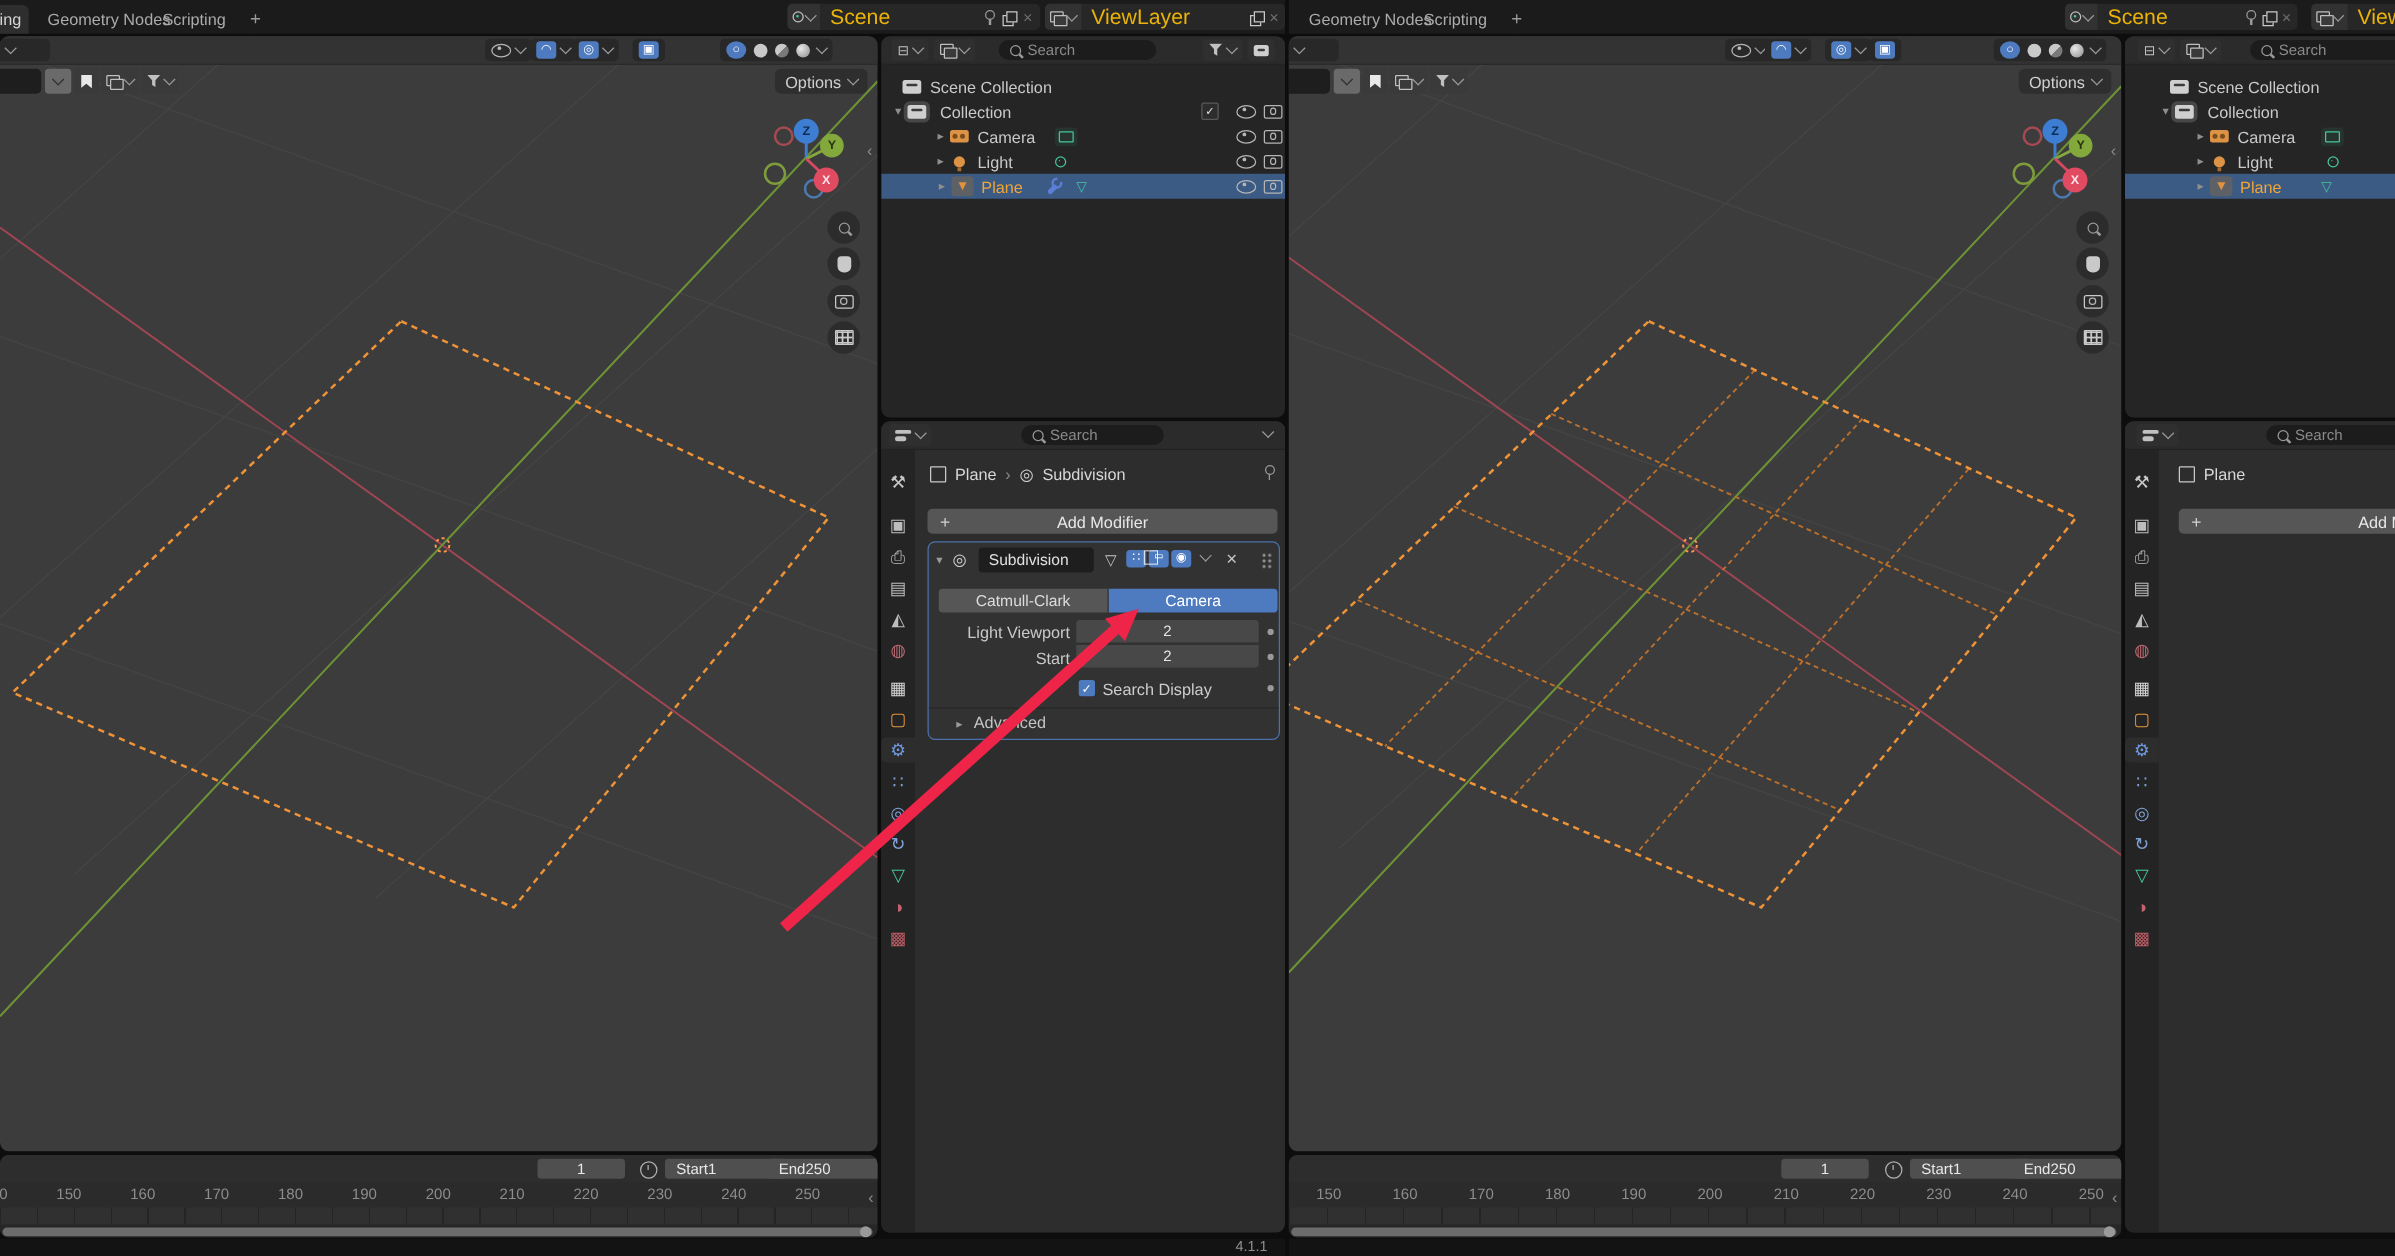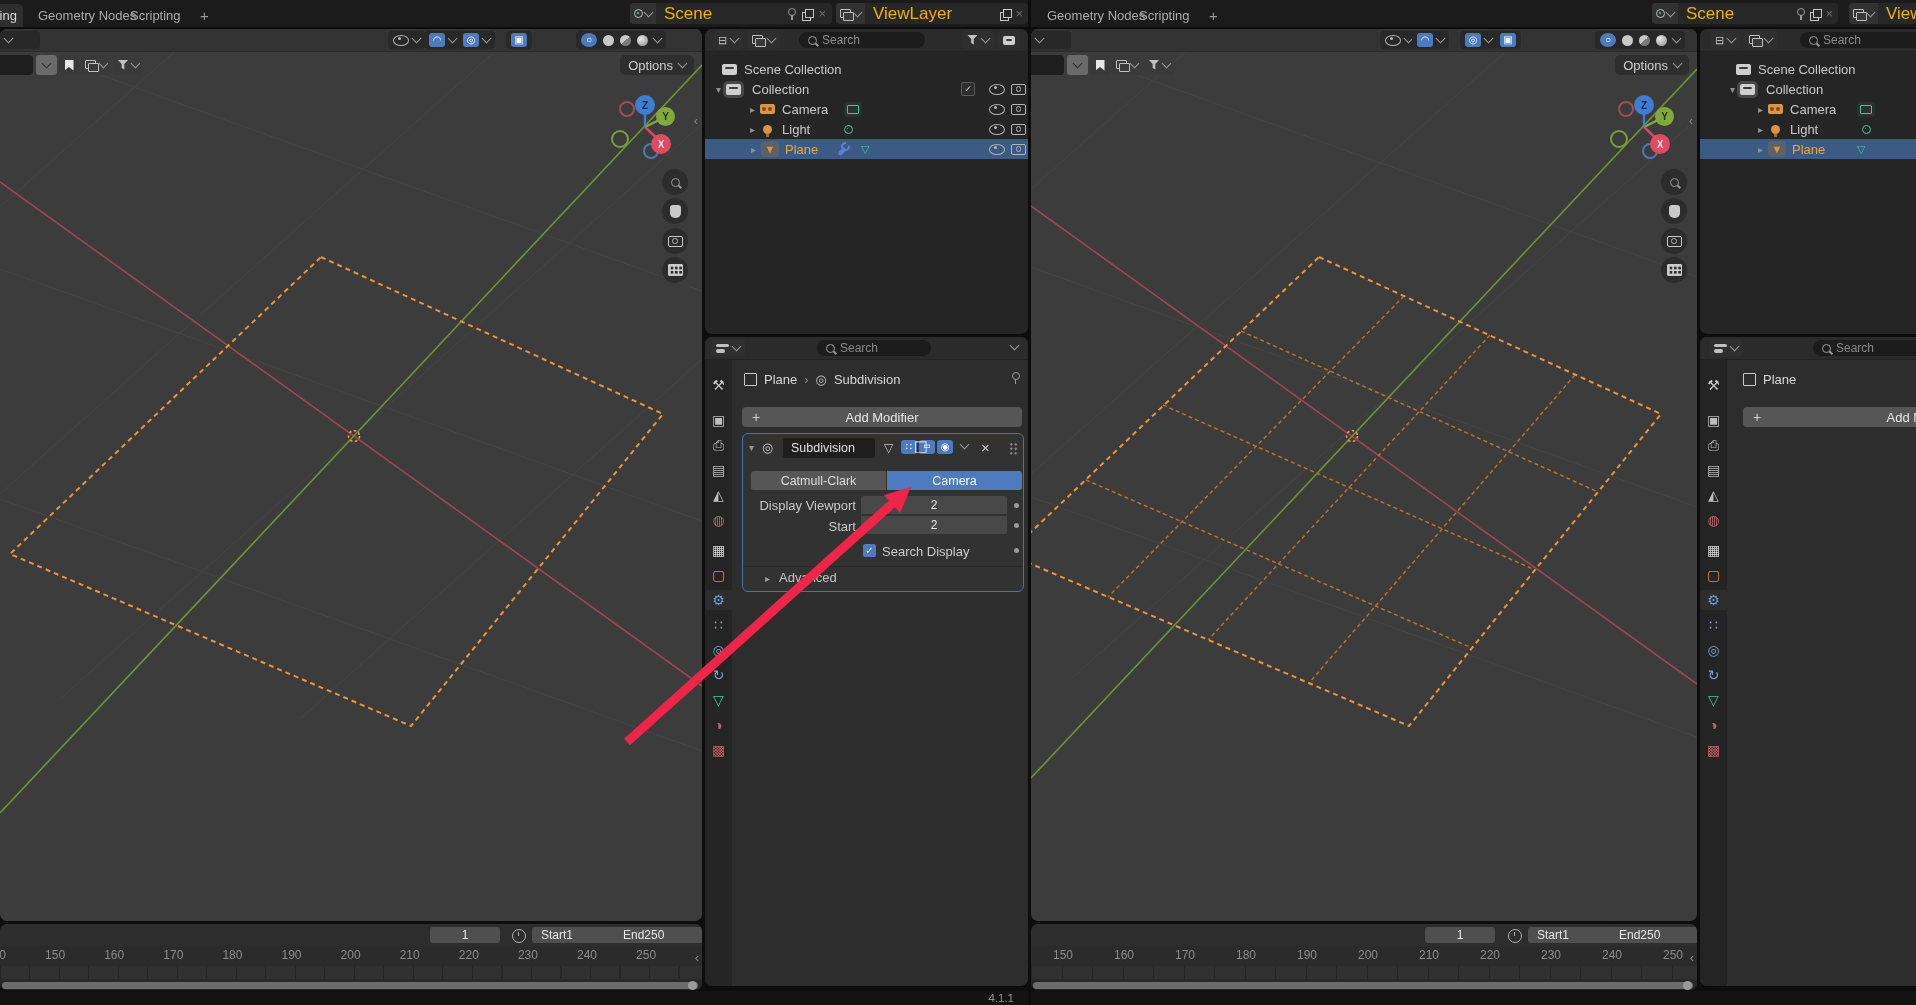--- a/index.html
+++ b/index.html
@@ -399,21 +399,21 @@
     <span class="bluechip" style="position:absolute;left:158px;top:6px">∷</span>
     <span class="bluechip" style="position:absolute;left:176px;top:6px">⃞▭</span>
     <span class="bluechip" style="position:absolute;left:194px;top:6px">◉</span>
     <span class="chev" style="position:absolute;left:218px;top:10px"></span>
     <span class="xmark" style="position:absolute;left:238px;top:5px;color:#c5c5c5;font-size:15px">×</span>
     <span class="dragdots" style="left:266px;top:8px"></span>
 
     <div class="seg" style="left:8px;top:37px;width:135px;background:#565656;border-radius:3px 0 0 3px;color:#dcdcdc">Catmull-Clark</div>
     <div class="seg" style="left:144px;top:37px;width:135px;background:#4e7bc0;border-radius:0 3px 3px 0;color:#fff">Camera</div>
 
-    <div style="position:absolute;left:0;top:64px;width:113px;text-align:right;color:#c9c9c9">Display Viewport</div>
+    <div style="position:absolute;left:0;top:64px;width:113px;text-align:right;color:#c9c9c9">Light Viewport</div>
     <div class="tfield" style="left:118px;top:62px;width:146px;height:18px;background:#484848;border-radius:3px 3px 0 0">2</div>
     <span class="dot" style="left:271px;top:69px"></span>
 
     <div style="position:absolute;left:0;top:85px;width:113px;text-align:right;color:#c9c9c9">Start</div>
     <div class="tfield" style="left:118px;top:82px;width:146px;height:18px;background:#484848;border-radius:0 0 3px 3px">2</div>
     <span class="dot" style="left:271px;top:89px"></span>
 
     <span style="position:absolute;left:120px;top:110px;width:13px;height:13px;background:#4e7bc0;border-radius:2px;color:#fff;font-size:10px;display:flex;align-items:center;justify-content:center">✓</span>
     <span style="position:absolute;left:139px;top:110px;color:#cccccc">Search Display</span>
     <span class="dot" style="left:271px;top:114px"></span>

